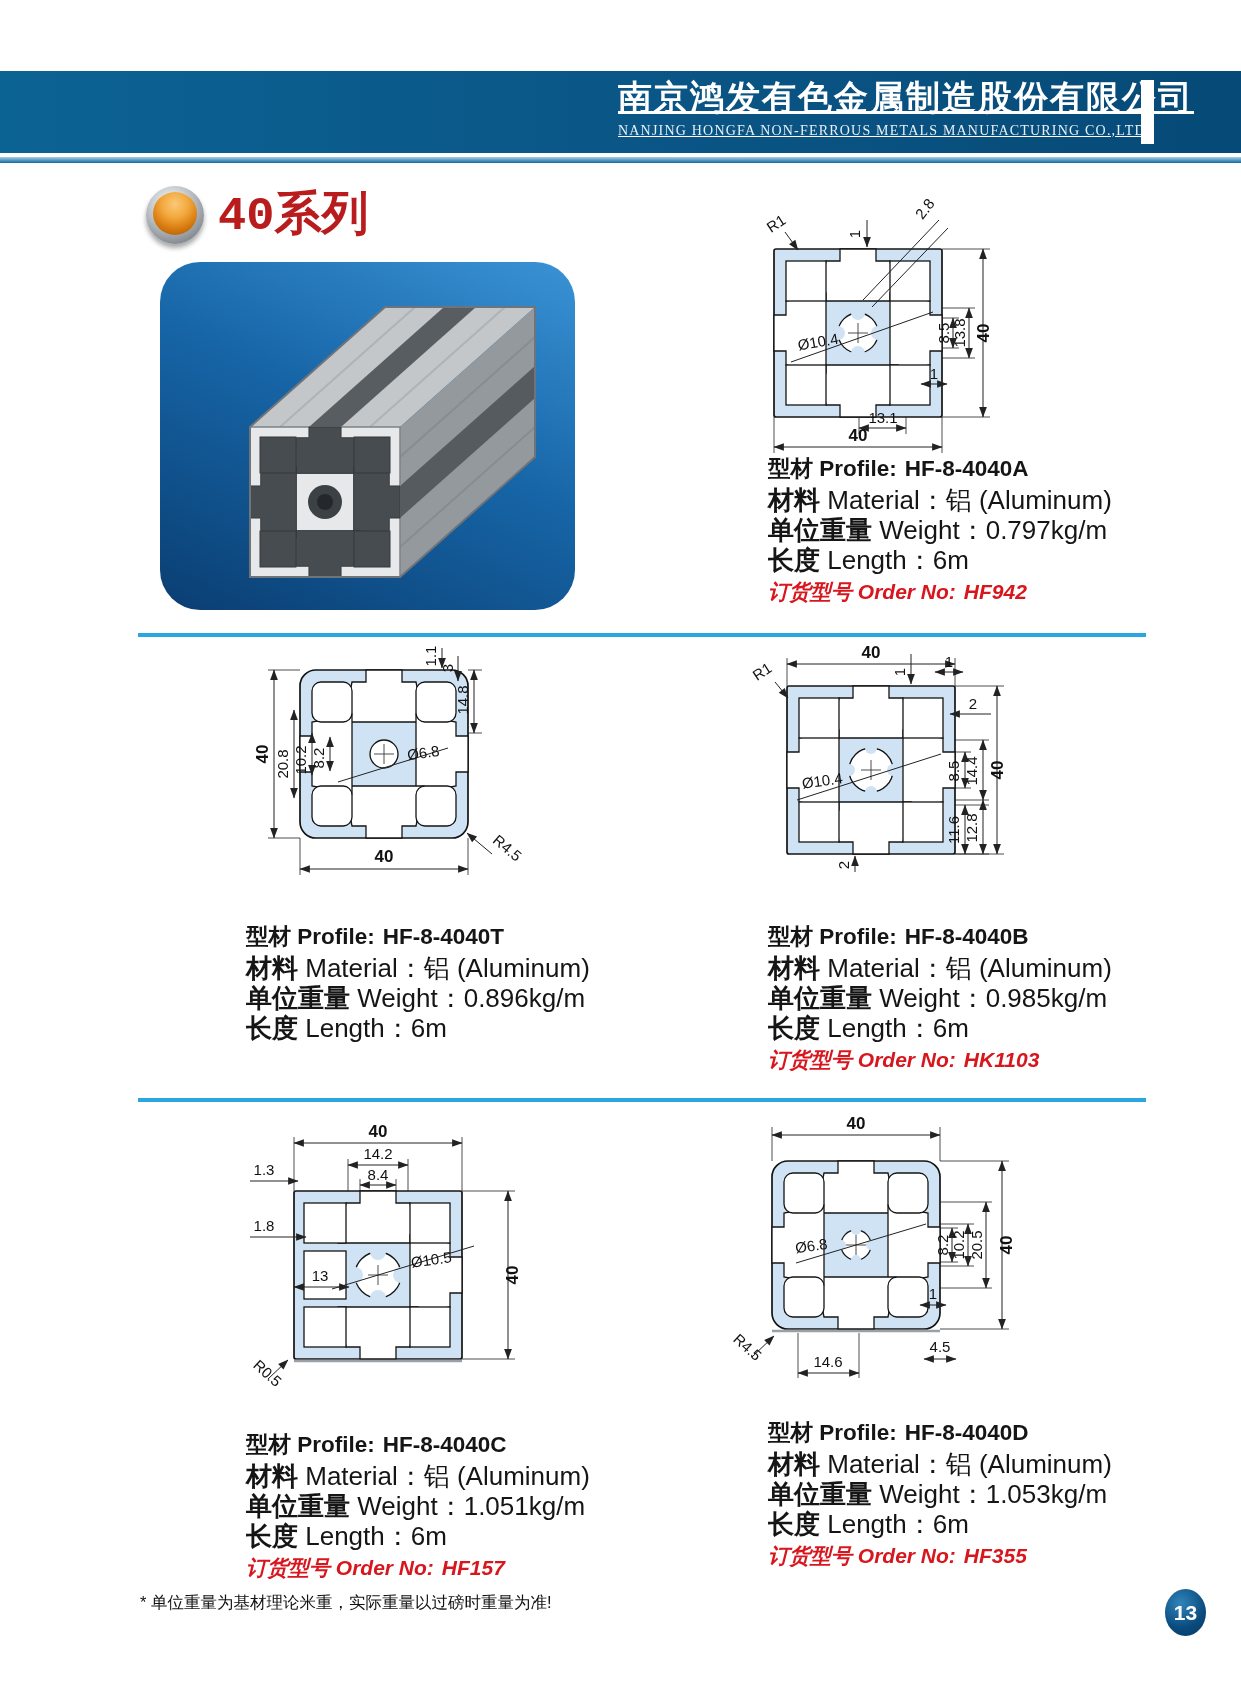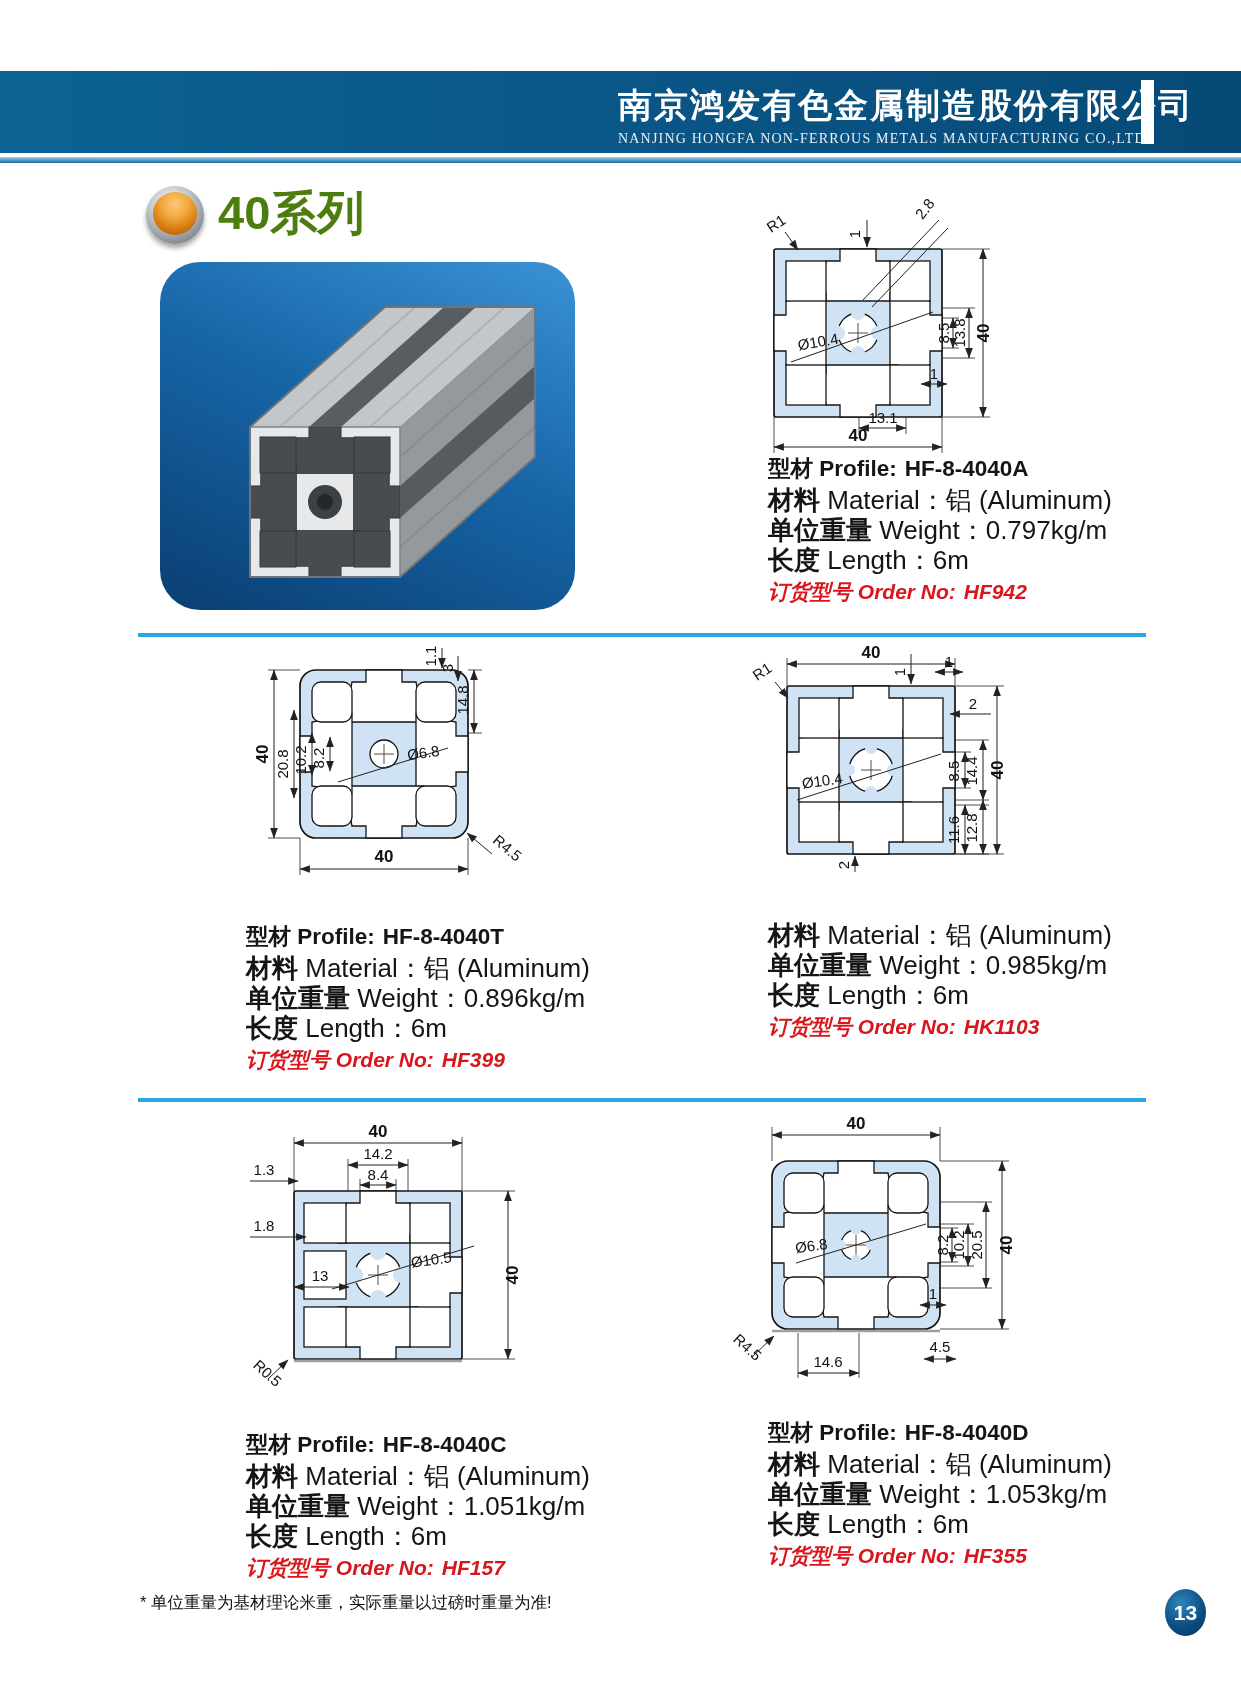--- a/index.html
+++ b/index.html
@@ -1,34 +1,34 @@
 <!DOCTYPE html>
 <html><head>
 <meta charset="utf-8">
 <style>
   html,body{margin:0;padding:0;background:#fff;}
   .page{position:relative;width:1241px;height:1684px;margin:0 auto;background:#fff;
         font-family:"Liberation Sans",sans-serif;overflow:hidden;}
   
   .band{position:absolute;left:0;top:71px;width:100%;height:82px;
         background:linear-gradient(90deg,#0b6394 0%,#0a5585 55%,#064a77 100%);}
-  .band-inner{position:absolute;left:618px;top:12px;width:520px;text-align:left;color:#fff;}
+  .band-inner{position:absolute;left:618px;top:4px;width:520px;text-align:left;color:#fff;text-decoration:underline;}
   .co-cn{font-size:34px;font-weight:bold;letter-spacing:2px;white-space:nowrap;}
   .co-en{font-size:14px;letter-spacing:1.2px;margin-top:2px;color:#e9f0f7;
          font-family:"Liberation Serif",serif;white-space:nowrap;}
   .band-bar{position:absolute;left:1141px;top:9px;width:13px;height:64px;background:#fff;}
   .band-sub{position:absolute;left:0;top:157px;width:100%;height:6px;
         background:linear-gradient(180deg,#aacfe6,#0e6ba1);}
   
   .series-icon{position:absolute;left:146px;top:186px;width:58px;height:58px;border-radius:50%;
         background:radial-gradient(circle at 42% 32%,#ffffff,#c9ced2 35%,#878d93 75%,#60666d);
         box-shadow:0 4px 5px rgba(0,0,0,.35);}
   .series-icon::after{content:"";position:absolute;left:7px;top:6px;right:7px;bottom:9px;border-radius:50%;
         background:radial-gradient(circle at 50% 28%,#fbc878 0%,#f2a93e 35%,#d97c10 65%,#9c5503 100%);}
-  .series-title{position:absolute;left:218px;top:182px;font-size:47px;font-weight:bold;color:#4d7c0f;}
+  .series-title{position:absolute;left:218px;top:182px;font-size:47px;font-weight:bold;color:#b91c1c;font-family:Liberation Mono, monospace;}
   
   .card{position:absolute;left:160px;top:262px;width:415px;height:348px;border-radius:40px;
         background:linear-gradient(205deg,#3a93d5 0%,#1766a8 45%,#0a3e72 100%);}
   
   .drw{position:absolute;}
   .pbody{fill:#cfe3f4;stroke:#141414;stroke-width:1.7;}
   .pcut{fill:#ffffff;stroke:#141414;stroke-width:1.3;}
   .pbump{fill:#cfe3f4;stroke:none;}
   .pcross{stroke:#3a3a3a;stroke-width:0.9;fill:none;}
   .dl{stroke:#222;stroke-width:1;fill:none;}
@@ -245,24 +245,24 @@
         <text x="256" y="190" text-anchor="middle" class="dimtext" transform="rotate(-90 256 190)">11.6</text>
         <text x="274" y="188" text-anchor="middle" class="dimtext" transform="rotate(-90 274 188)">12.8</text>
       </g>
   </svg>
 
   <div class="spec" style="left:246px;top:920px">
     <div class="row p"><span class="cn">型材</span> <span>Profile:</span><span class="v">HF-8-4040T</span></div>
     <div class="row"><span class="cn">材料</span> <span>Material：</span><span>铝 (Aluminum)</span></div>
     <div class="row"><span class="cn">单位重量</span> <span>Weight：</span><span>0.896kg/m</span></div>
     <div class="row"><span class="cn">长度</span> <span>Length：</span><span>6m</span></div>
-    <div class="row o"><span>订货型号</span> <span>Order No:</span><span class="v">HF399</span></div>
   </div>
 
   <div class="spec" style="left:768px;top:920px">
+    <div class="row p"><span class="cn">型材</span> <span>Profile:</span><span class="v">HF-8-4040B</span></div>
     <div class="row"><span class="cn">材料</span> <span>Material：</span><span>铝 (Aluminum)</span></div>
     <div class="row"><span class="cn">单位重量</span> <span>Weight：</span><span>0.985kg/m</span></div>
     <div class="row"><span class="cn">长度</span> <span>Length：</span><span>6m</span></div>
     <div class="row o"><span>订货型号</span> <span>Order No:</span><span class="v">HK1103</span></div>
   </div>
 
   <div class="divider" style="top:1098px"></div>
 
   <svg class="drw" style="left:228px;top:1105px" width="340" height="292" viewBox="0 0 340 292">
     <g transform="translate(66,86)">

